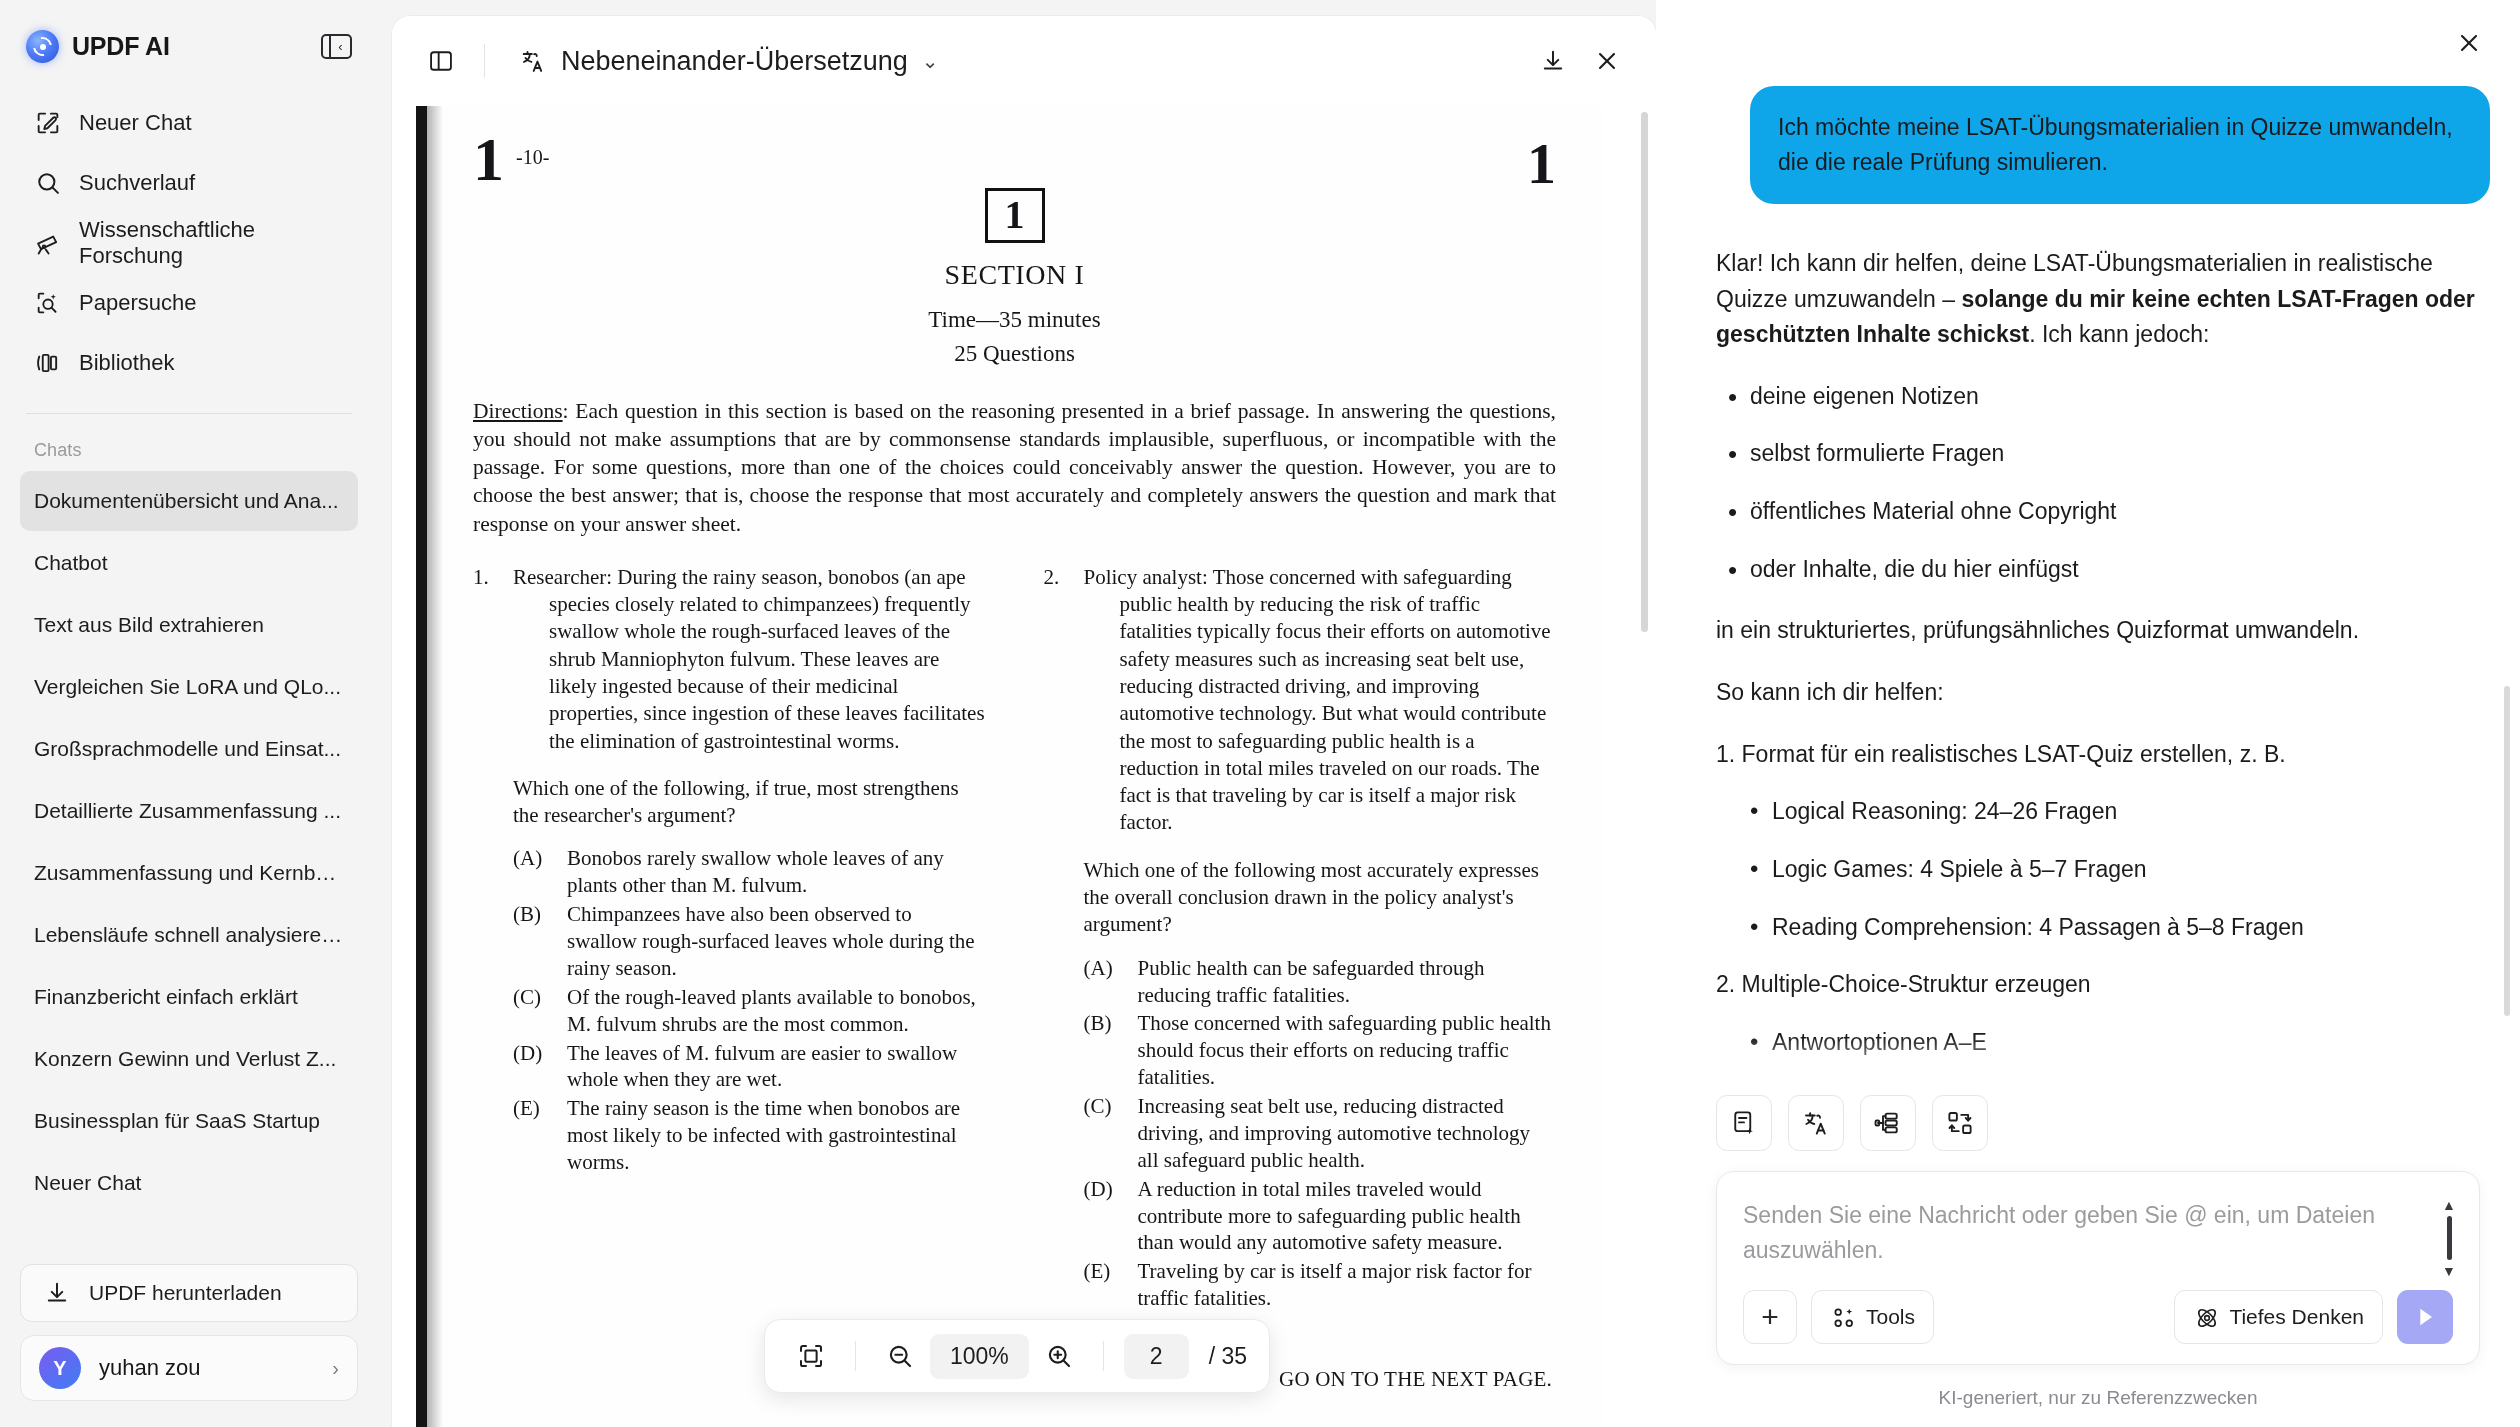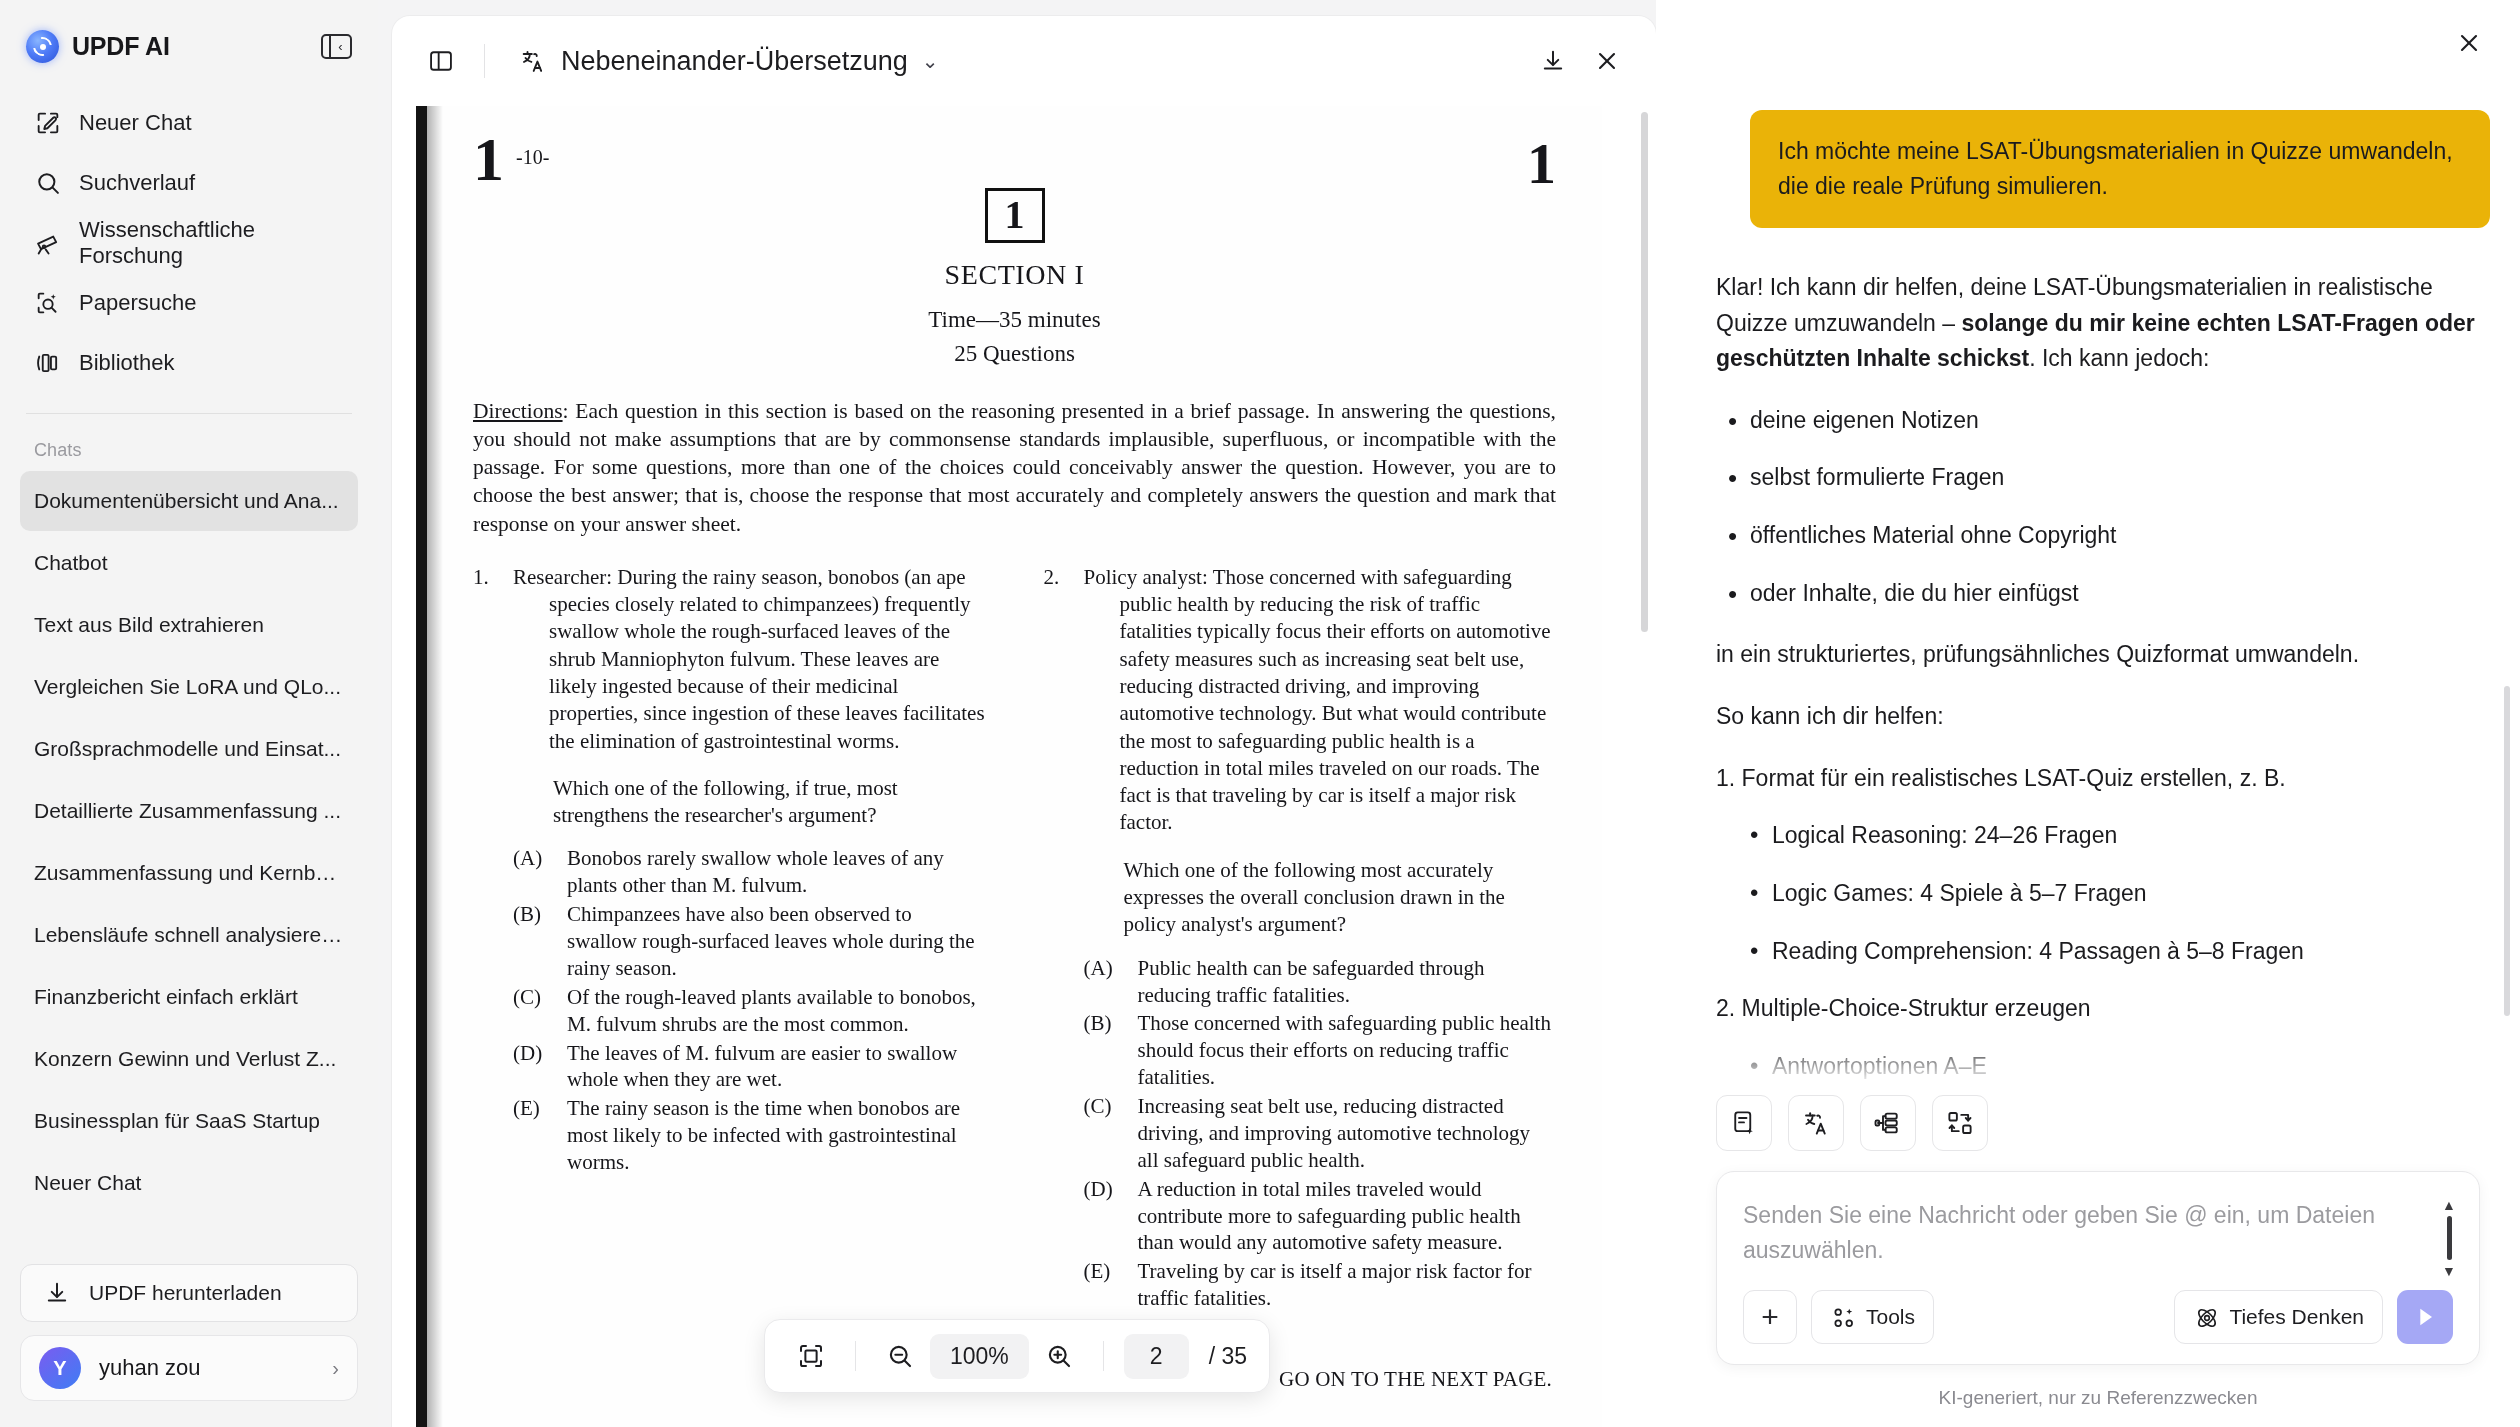--- a/index.html
+++ b/index.html
@@ -146,21 +146,21 @@
     margin-top: 30px; font-size: 21.5px; line-height: 1.31; text-align: justify;
   }
   .directions u { text-decoration: underline; }
   .cols { display:flex; gap: 58px; margin-top: 26px; }
   .col { width: 50%; }
   .q { display:flex; gap: 14px; font-size: 21px; line-height: 1.3; }
   .q-num { width: 26px; flex:0 0 26px; text-align:left; }
   .q-body { flex:1; }
   .q-stem { text-indent: 0; padding-left: 36px; }
   .q-stem .lead { margin-left: -36px; }
-  .q-ask { margin-top: 20px; font-size: 21px; line-height:1.3;margin-left:40px;}
+  .q-ask { margin-top: 20px; font-size: 21px; line-height:1.3;}
   .opts { margin-top: 16px; }
   .opt { display:flex; gap: 10px; font-size: 21px; line-height: 1.28; margin-bottom: 2px;}
   .opt-l { width: 44px; flex:0 0 44px; }
   .opt-t { flex:1; }
   .goon { text-align:right; font-size: 21px; margin-top: 54px; padding-right: 4px; letter-spacing:.2px;}
 
   .scrollbar-v {
     position:absolute; right: 8px; top: 6px; width: 7px; height: 520px;
     background:#d6d6d8; border-radius: 4px;
   }
@@ -186,22 +186,22 @@
   
   .chat-panel {
     width: 864px; flex: 0 0 864px; height: 1427px; background:#fff;
     display:flex; flex-direction:column; position:relative;
   }
   .cp-top { height: 86px; display:flex; align-items:center; justify-content:flex-end; padding: 0 28px; flex:0 0 86px;}
   .close-x { width:46px;height:46px;display:flex;align-items:center;justify-content:center;border-radius:9px;cursor:pointer;}
   .close-x svg{width:28px;height:28px;}
   .cp-body { flex:1 1 auto; overflow:hidden; padding: 0 30px 0 60px; position:relative;}
   .bubble-user {
-    margin-left: auto; max-width: 740px; background:#eab308; border-radius: 12px;
-    padding: 24px 28px; font-size: 23px; line-height: 1.52; color:#1b1b1e;margin-top:24px;
+    margin-left: auto; max-width: 740px; background:#0ea5e9; border-radius: 24px;
+    padding: 24px 28px; font-size: 23px; line-height: 1.52; color:#1b1b1e;
   }
   .assistant { margin-top: 42px; font-size: 23px; line-height: 1.55; color:#1b1b1e; }
   .assistant p { margin-bottom: 26px; }
   .assistant b { font-weight: 700; }
   .ul { list-style:none; margin: 0 0 26px 0; }
   .ul li { position:relative; padding-left: 34px; margin-bottom: 22px; }
   .ul li::before { content:"•"; position:absolute; left: 12px; top:-2px; font-size: 26px; }
   .ol { list-style:none; margin:0; }
   .sub-ul { list-style:none; margin: 22px 0 0 0; }
   .sub-ul li { position:relative; padding-left: 56px; margin-bottom: 22px; }

